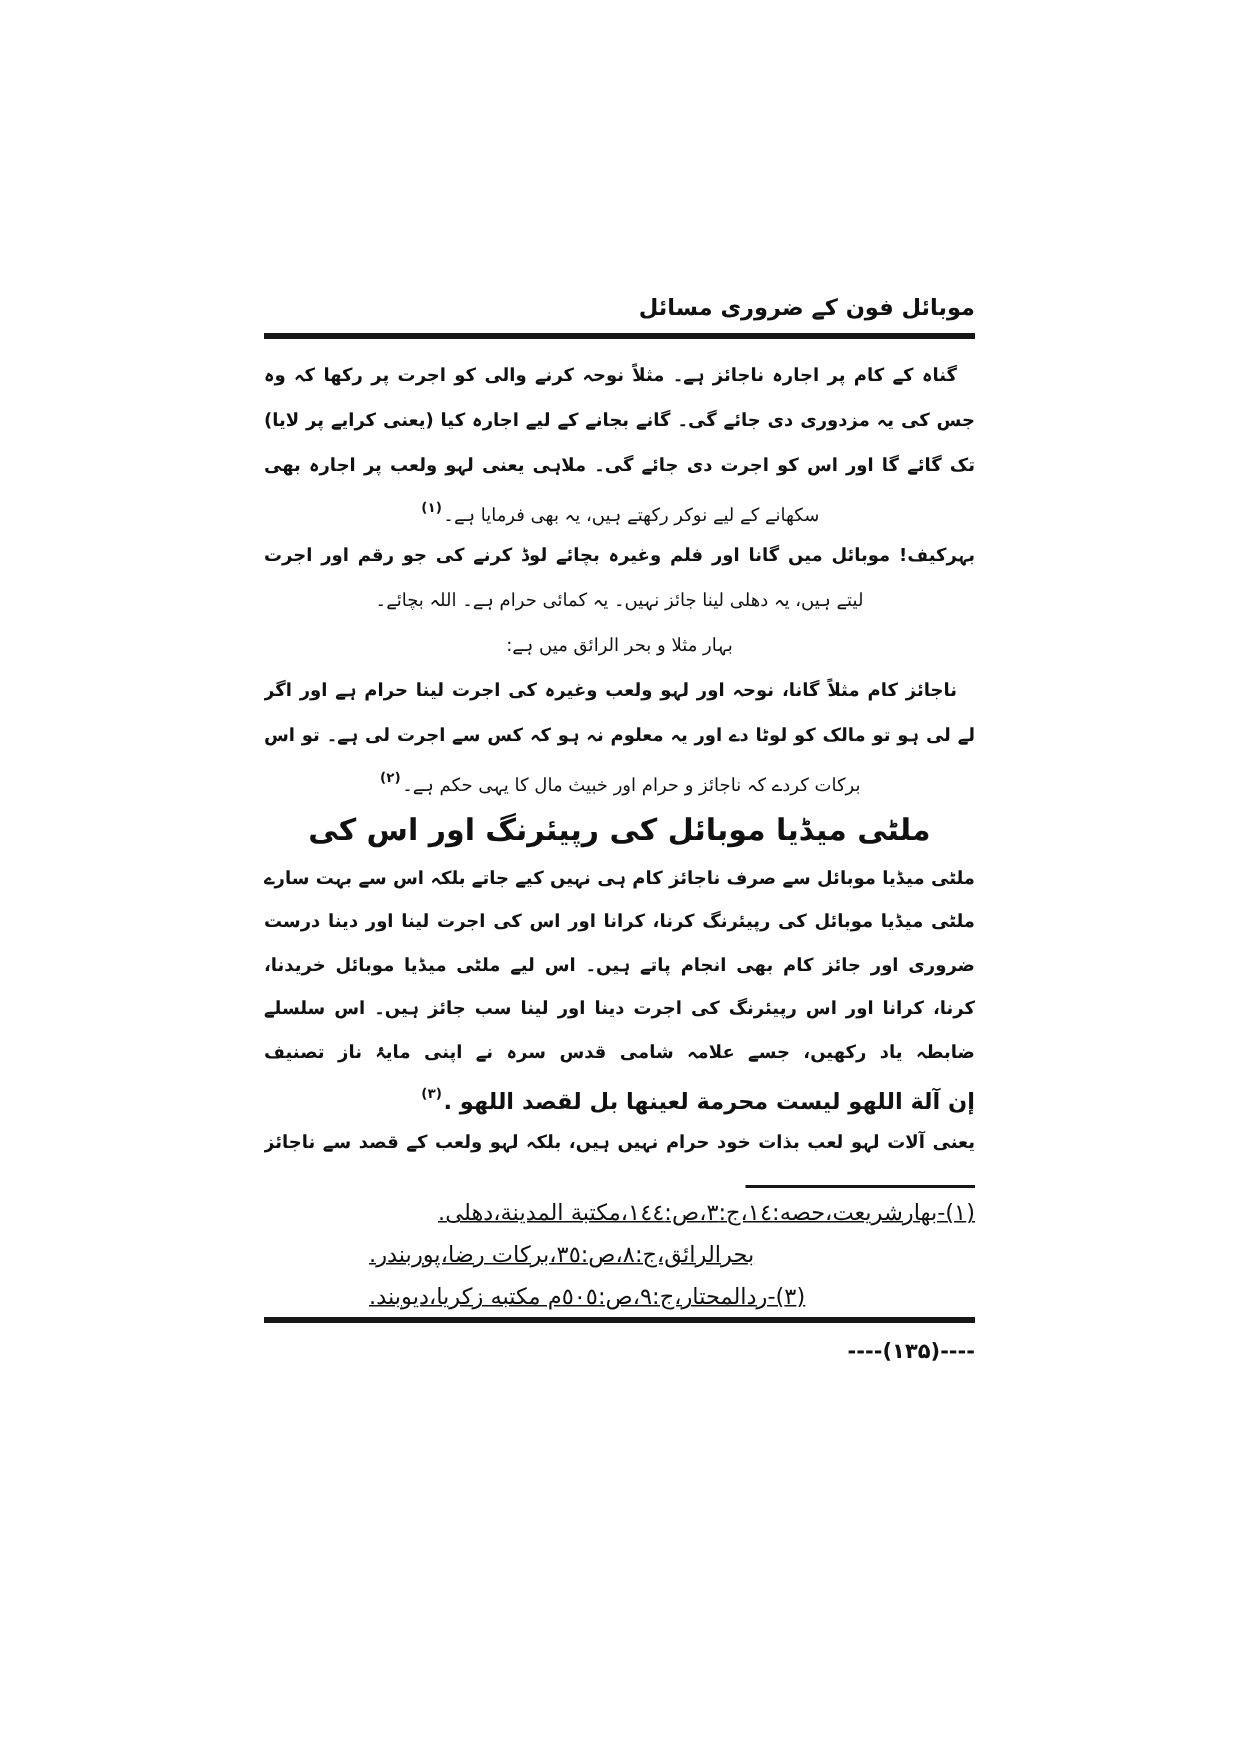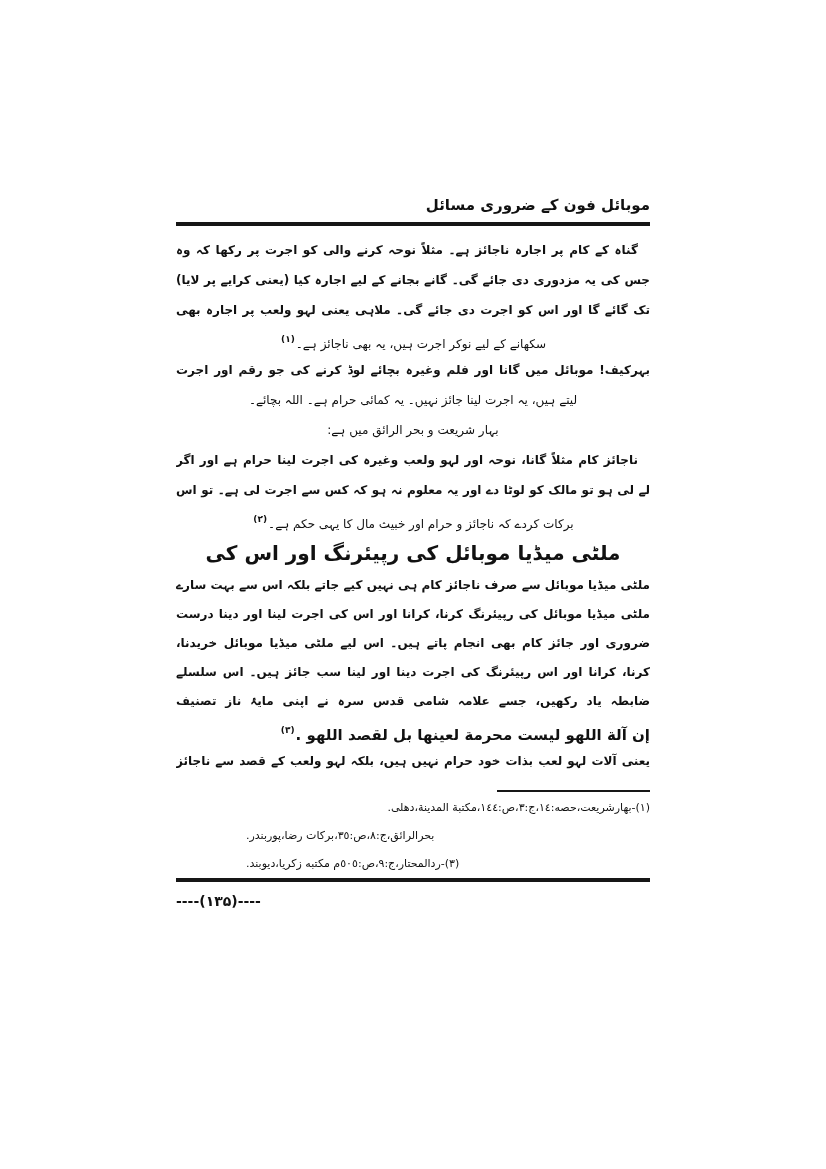--- a/index.html
+++ b/index.html
@@ -24,47 +24,47 @@
   .heading { height:36px; line-height:36px; text-align:center; font-weight:bold;
              font-size:20px; overflow:hidden; }
 
   .arabic { font-size:15px; font-weight:600; height:30px; line-height:30px;
             text-align:right; }
 
   sup.fn-marker { font-size:9px; font-weight:bold; position:relative; top:-1px;
                   vertical-align:super; padding:0 1px; }
 
   .fn-sep { margin-top:14px; width:153px; border-top:2px solid #161616; }
-  .footnote { font-size:11px; height:28px; line-height:28px; text-align:right; }
+  .footnote { font-size:15px; height:28px; line-height:28px; text-align:right;text-decoration:underline; }
   .footnote.fc { text-align:left; padding-left:70px; }
   .footnotes { margin-top:2px; }
 
-  .page-num { margin-top:6px; height:26px; line-height:26px; text-align:left;
+  .page-num { margin-top:6px; height:26px; line-height:26px; text-align:right;
               font-size:14px; font-weight:bold; letter-spacing:1px; }
 </style>
 </head>
 <body>
 
 <div class="page">
   <div class="content">
 
     <div class="doc-title">موبائل فون کے ضروری مسائل</div>
     <div class="rule-double"></div>
 
     <div class="p1">
       <p class="bl t-just ind">گناہ کے کام پر اجارہ ناجائز ہے۔ مثلاً نوحہ کرنے والی کو اجرت پر رکھا کہ وہ نوحہ کرے گی،</p>
       <p class="bl t-just">جس کی یہ مزدوری دی جائے گی۔ گانے بجانے کے لیے اجارہ کیا (یعنی کرایے پر لایا) کہ وہ اتنی دیر</p>
       <p class="bl t-just">تک گائے گا اور اس کو اجرت دی جائے گی۔ ملاہی یعنی لہو ولعب پر اجارہ بھی ناجائز ہے۔ گانا بجانا</p>
-      <p class="bl t-center"><span>سکھانے کے لیے نوکر اجرت ہیں، یہ بھی ناجائز ہے۔</span><sup class="fn-marker">(۱)</sup></p>
+      <p class="bl t-center"><span>سکھانے کے لیے نوکر رکھتے ہیں، یہ بھی فرمایا ہے۔</span><sup class="fn-marker">(۱)</sup></p>
     </div>
 
     <div>
       <p class="bl t-just">بہرکیف! موبائل میں گانا اور فلم وغیرہ بچائے لوڈ کرنے کی جو رقم اور اجرت مسلم دوکان دار</p>
-      <p class="bl t-center">لیتے ہیں، یہ اجرت لینا جائز نہیں۔ یہ کمائی حرام ہے۔ اللہ بچائے۔</p>
-      <p class="bl t-center">بہار شریعت و بحر الرائق میں ہے:</p>
+      <p class="bl t-center">لیتے ہیں، یہ دهلی لینا جائز نہیں۔ یہ کمائی حرام ہے۔ اللہ بچائے۔</p>
+      <p class="bl t-center">بہار مثلا و بحر الرائق میں ہے:</p>
     </div>
 
     <div>
       <p class="bl t-just ind">ناجائز کام مثلاً گانا، نوحہ اور لہو ولعب وغیرہ کی اجرت لینا حرام ہے اور اگر ان چیزوں کی اجرت</p>
       <p class="bl t-just">لے لی ہو تو مالک کو لوٹا دے اور یہ معلوم نہ ہو کہ کس سے اجرت لی ہے۔ تو اس ناجائز اجرت کی ناجائز رقم کو</p>
       <p class="bl t-center"><span>بركات کردے کہ ناجائز و حرام اور خبیث مال کا یہی حکم ہے۔</span><sup class="fn-marker">(۲)</sup></p>
     </div>
 
     <h2 class="heading">ملٹی میڈیا موبائل کی رپیئرنگ اور اس کی اجرت کا حکم</h2>
 

